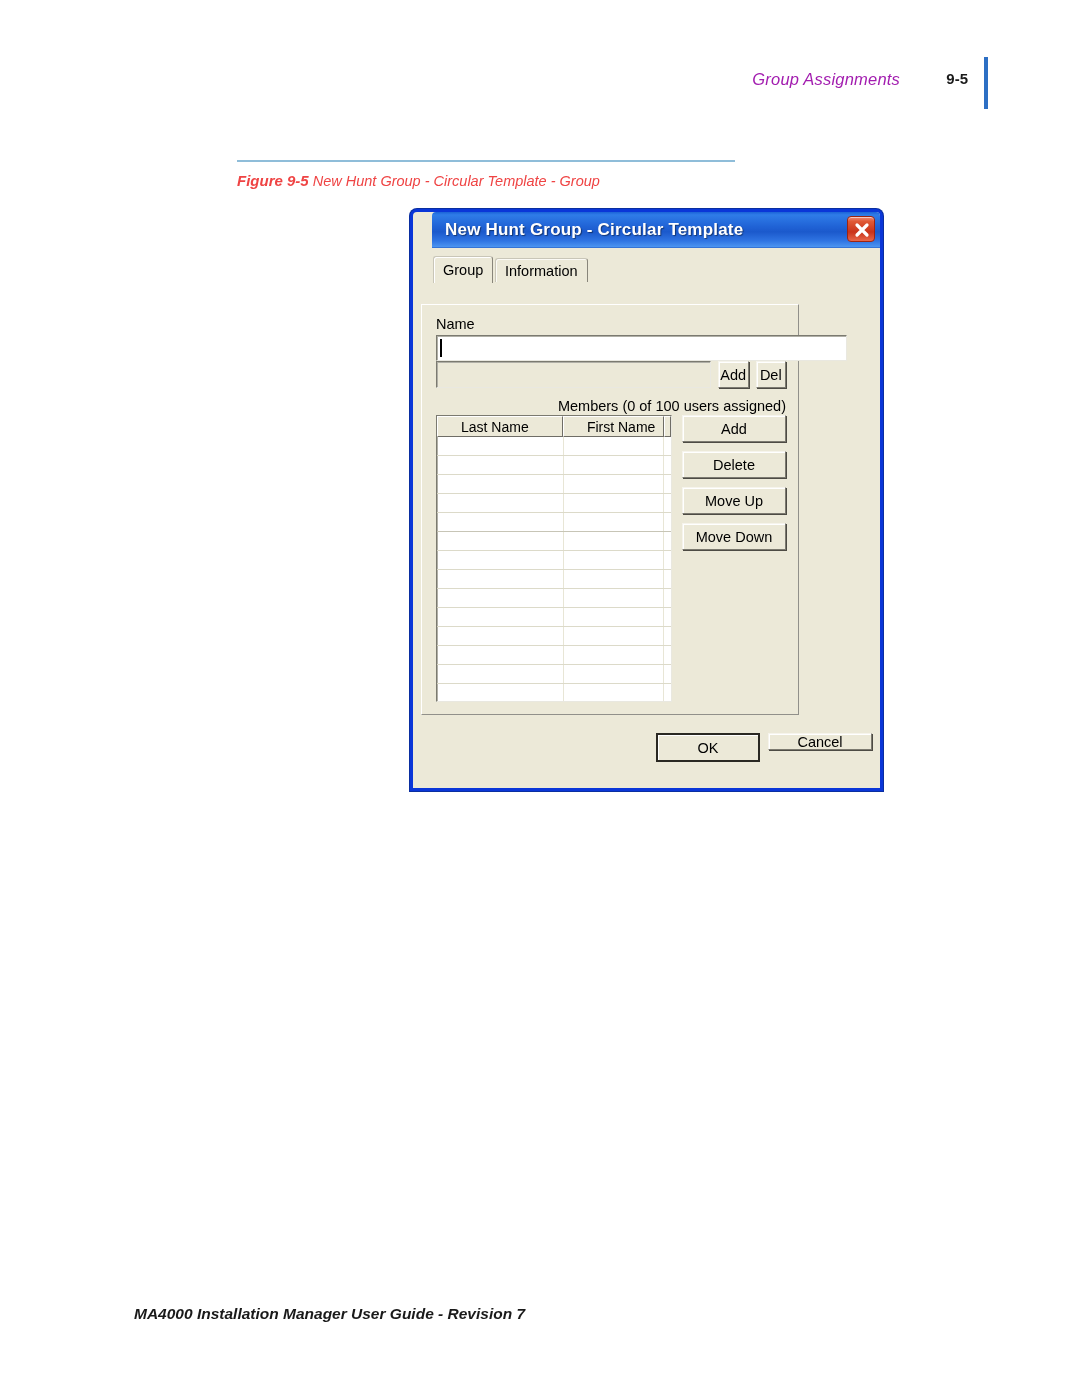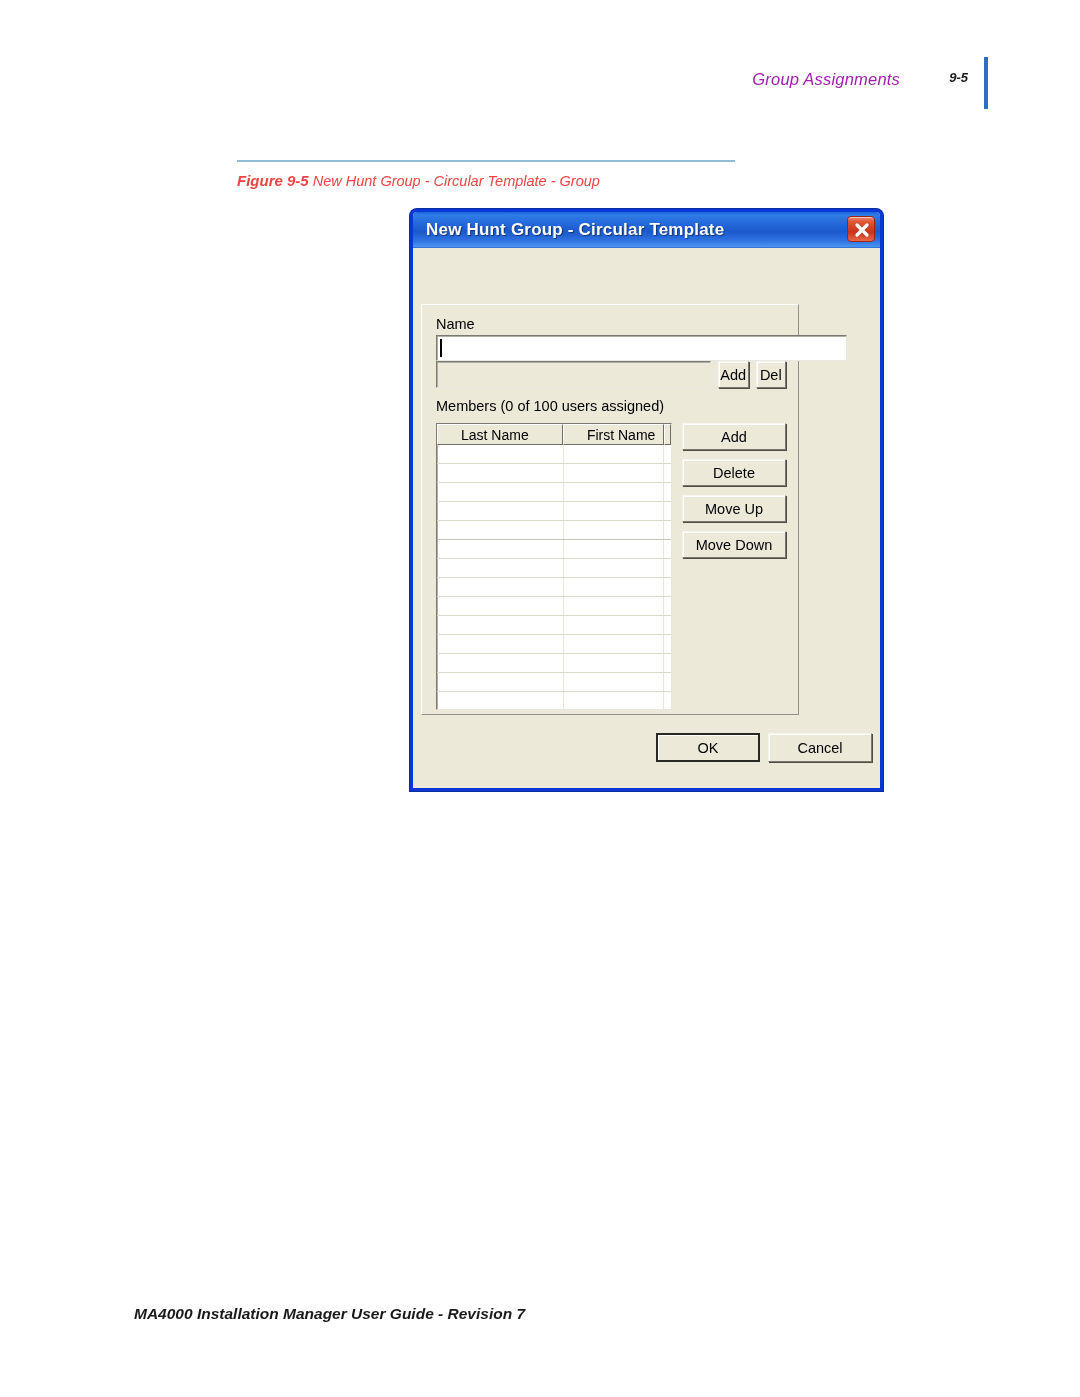--- a/index.html
+++ b/index.html
@@ -16,21 +16,21 @@
     position: absolute;
     top: 64px; left: 0; width: 1080px; height: 40px;
   }
   #page-header .hdr-title {
     position: absolute; right: 180px; top: 6px;
     font-size: 16.5px; font-style: italic; color: #a21caf;
     letter-spacing: .2px; white-space: nowrap; text-align: center;
   }
   #page-header .hdr-pageno {
     position: absolute; right: 112px; top: 6px;
-    font-size: 13px; font-style: italic; font-weight: 600; color: #1a1a1a;
+    font-size: 15px; font-weight: 600; color: #1a1a1a;
     white-space: nowrap;
   }
   #page-header .hdr-rule {
     position: absolute; right: 92px; top: -7px;
     width: 4px; height: 52px;
     background: #2d6fc4;
   }
 
   
   #figure-block {
@@ -59,21 +59,21 @@
     border-radius: 7px 7px 0 0;
     box-shadow: 0 0 0 1px #0a2ea0;
   }
   #titlebar {
     position: relative;
     height: 36px;
     background: linear-gradient(to bottom,
         #1b63d8 0%, #2f7ce8 8%, #2063d6 40%,
         #1b59cc 55%, #2f74e2 80%, #4a93f0 96%, #2a63c8 100%);
     border-radius: 4px 4px 0 0;
-    display: flex; align-items: center;
+    display: flex; align-items: center; margin-left: 19px;
   }
   #titlebar .title-text {
     margin-left: 13px;
     color: #ffffff;
     font-size: 17px;
     font-weight: bold;
     letter-spacing: .2px;
     text-shadow: 1px 1px 1px rgba(0,0,0,.45);
     white-space: nowrap;
   }
@@ -167,21 +167,21 @@
     border-color: #f6f4ec #7c7a70 #7c7a70 #f6f4ec;
     box-shadow: inset 1px 1px 0 #ffffff, 1px 1px 0 #4d4b44;
     font-size: 14.5px; color: #000;
     display: flex; align-items: center; justify-content: center;
     cursor: pointer;
     font-family: "Liberation Sans", sans-serif;
   }
   .btn-small { width: 35px; height: 27px; }
 
   
-  .members-label { font-size: 14.5px; margin-bottom: 9px; }
+  .members-label { font-size: 14.5px; margin-bottom: 1px; text-align: right; }
   .members-area { display: flex; gap: 10px; align-items: flex-start; }
   .grid {
     width: 310px; height: 287px;
     background: #ffffff;
     border: 1px solid;
     border-color: #7b7a70 #e9e8e0 #e9e8e0 #7b7a70;
     box-shadow: inset 1px 1px 0 #b0afa6;
     overflow: hidden;
     position: relative;
   }
@@ -215,21 +215,21 @@
     width: 451px; height: 48px;
   }
   #ok-button {
     position: absolute; right: 112px; top: 7px;
     width: 104px; height: 29px;
     border: 2px solid #2a2822;
     box-shadow: inset 1px 1px 0 #ffffff;
   }
   #cancel-button {
     position: absolute; right: 0px; top: 7px;
-    width: 104px; height: 29px; margin-left: 40px;
+    width: 104px; height: 17px; margin-left: 40px;
   }
 
   
   #page-footer {
     position: absolute; left: 134px; top: 1305px;
     font-size: 15.5px; font-style: italic; font-weight: 600;
     color: #1a1a1a; white-space: nowrap;
   }
 </style>
 </head>
@@ -254,20 +254,28 @@
     <div class="title-text">New Hunt Group - Circular Template</div>
     <div id="close-button">
       <svg width="18" height="18" viewBox="0 0 18 18" aria-hidden="true">
         <path d="M4 4 L14 14 M14 4 L4 14" stroke="#ffffff" stroke-width="3.2" stroke-linecap="round"></path>
       </svg>
     </div>
   </div>
 
   <div id="dialog-body">
 
+    <div id="tabstrip">
+      <div class="tab active">
+        <span>Group</span>
+      </div>
+      <div class="tab inactive">
+        <span>Information</span>
+      </div>
+    </div>
 
     <div id="tabpanel">
       <div class="panel-inner">
 
         <div class="field-label">Name</div>
         <div class="textinput">
           <span class="caret"></span>
         </div>
 
         <div class="row-secretary">

